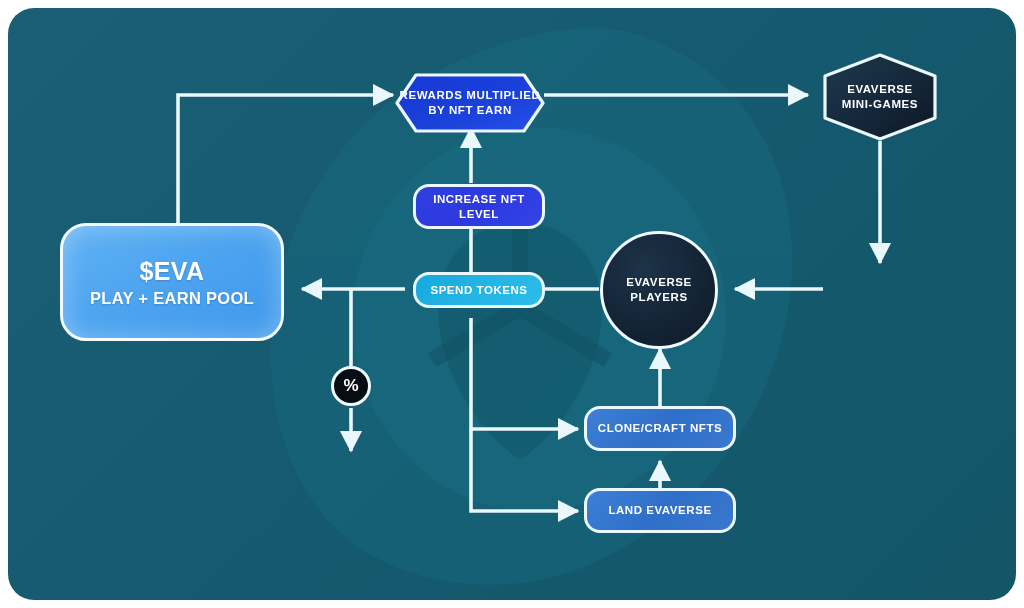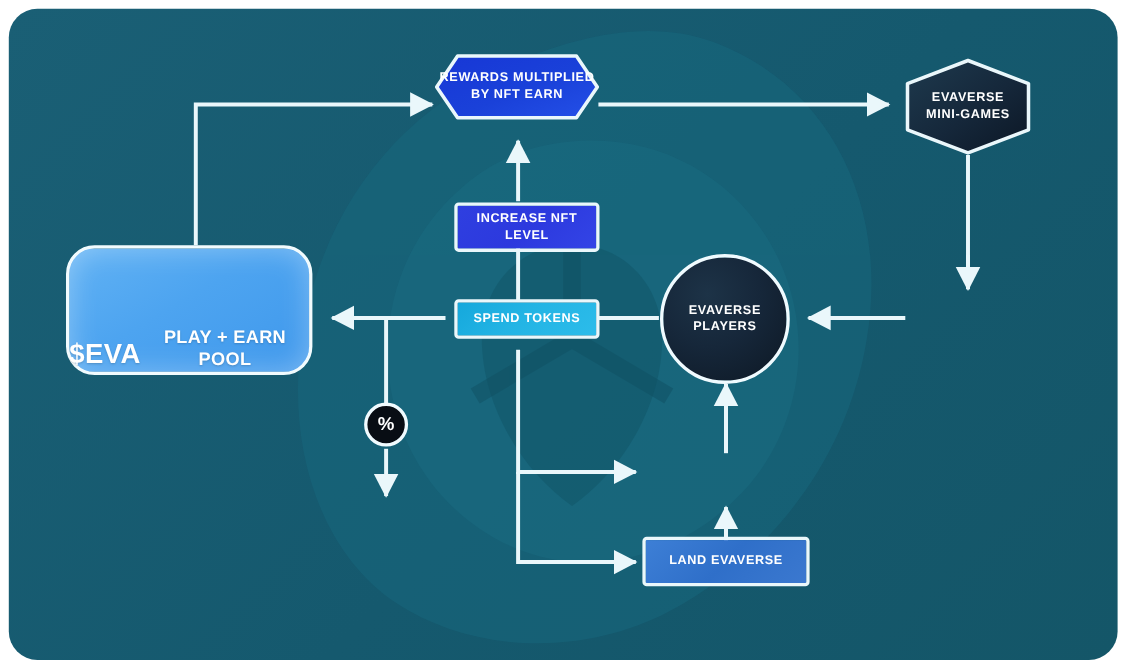--- a/index.html
+++ b/index.html
@@ -49,37 +49,36 @@
     text-align: center;
     color: #ffffff;
     letter-spacing: 0.55px;
     line-height: 1.25;
     box-sizing: border-box;
   }
   .node .lbl { display: block; }
 
   
   .rect {
-    border-radius: 4px;
+    border-radius: 16px;
     border: 3px solid #eaf7fb;
     font-size: 11.5px;
     font-weight: bold;
   }
   .rect.blue   { background: linear-gradient(135deg, #3d7fd6 0%, #2f6fc9 50%, #3b78cf 100%); }
   .rect.royal  { background: linear-gradient(135deg, #2f3fe0 0%, #2c39de 50%, #3344e6 100%); }
   .rect.cyan   { background: linear-gradient(140deg, #15a8dc 0%, #23b4e4 45%, #2cbcea 100%); }
 
   
   #eva-pool {
     border-radius: 26px;
     border: 3px solid #f2fbfe;
     background: linear-gradient(150deg, #61b2f4 0%, #4da4f0 45%, #3f98ec 100%);
     box-shadow: inset 0 0 26px rgba(255,255,255,0.32);
-    flex-direction: row;
-    align-items: flex-end;
+    flex-direction: column;
   }
   #eva-pool .eva-title {
     font-size: 25px;
     font-weight: bold;
     letter-spacing: 0.4px;
     text-shadow: 0 1px 2px rgba(0,0,0,0.18);
   }
   #eva-pool .eva-sub {
     font-size: 16.5px;
     font-weight: bold;
@@ -196,21 +195,21 @@
 
         <path d="M591 281 L536 281"></path>
       </g>
     </svg>
 
     <div class="node" id="eva-pool" style="left:52px; top:215px; width:224px; height:118px;">
       <span class="eva-title">$EVA</span>
       <span class="eva-sub">PLAY + EARN POOL</span>
     </div>
 
-    <div class="hex-wrap" style="left:386px; top:40px; width:152px; height:62px;">
+    <div class="hex-wrap" style="left:386px; top:64px; width:152px; height:62px;">
       <svg width="152" height="62" viewBox="0 0 152 62" xmlns="http://www.w3.org/2000/svg">
         <defs>
           <linearGradient id="gRewards" x1="0" y1="0" x2="1" y2="1">
             <stop offset="0%" stop-color="#1737d6"></stop>
             <stop offset="55%" stop-color="#1a41d9"></stop>
             <stop offset="100%" stop-color="#2450e8"></stop>
           </linearGradient>
         </defs>
         <polygon points="22,3 130,3 149,31 130,59 22,59 3,31" fill="url(#gRewards)" stroke="#eaf7fb" stroke-width="3.2" stroke-linejoin="round"></polygon>
       </svg>
@@ -250,20 +249,23 @@
     </div>
 
     <div class="circ" id="players-circle" style="left:592px; top:223px; width:118px; height:118px;">
       <div>
         <span>EVAVERSE</span><br>
         <span>PLAYERS</span>
       </div>
     </div>
 
 
+    <div class="node rect blue" style="left:576px; top:398px; width:152px; height:45px;">
+      <span class="lbl">CLONE/CRAFT NFTS</span>
+    </div>
 
     <div class="node rect blue" style="left:576px; top:480px; width:152px; height:45px;">
       <span class="lbl">LAND EVAVERSE</span>
     </div>
 
     <div class="circ" id="pct-circle" style="left:323px; top:358px; width:40px; height:40px;">
       <span>%</span>
     </div>
 
 

